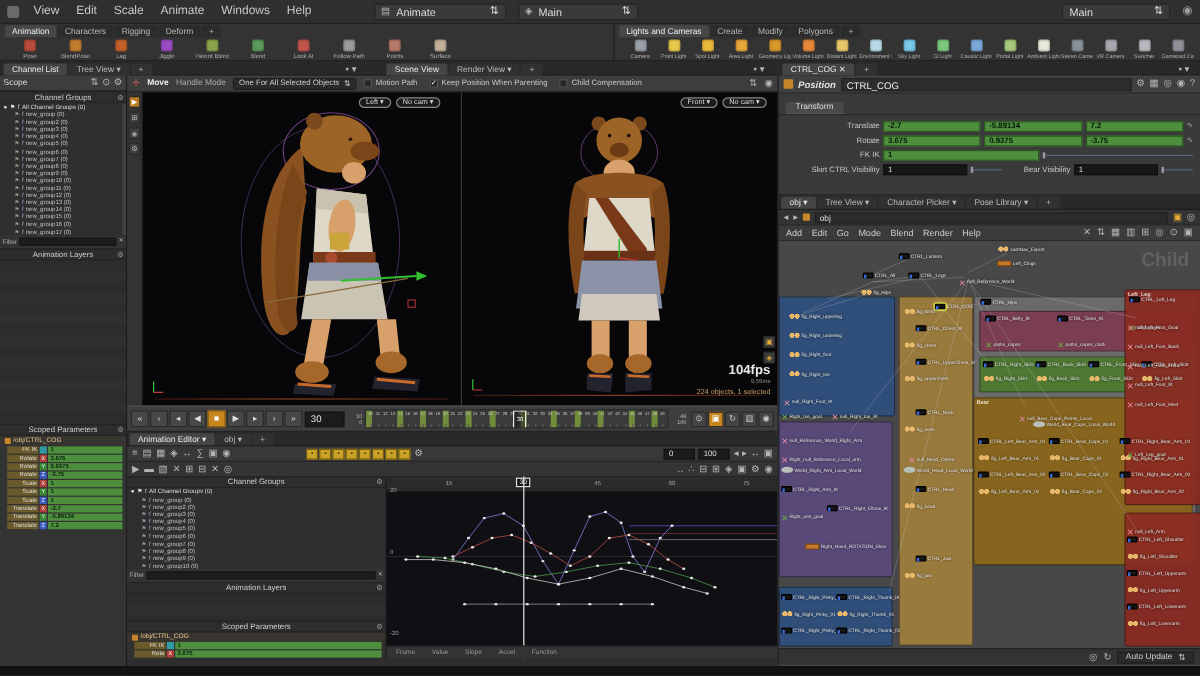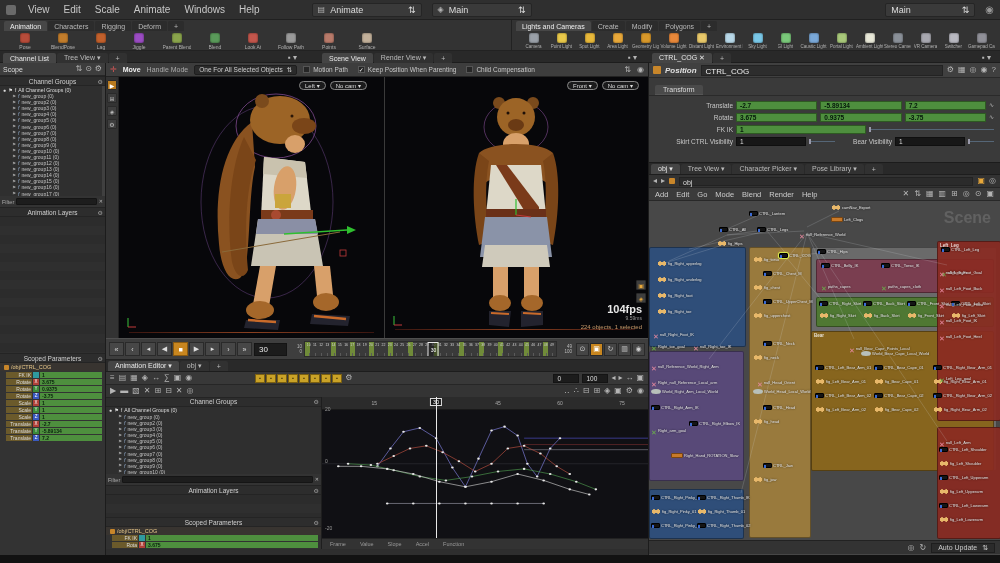--- a/index.html
+++ b/index.html
@@ -1096,21 +1096,21 @@
           <span class="ico">⇅</span>
           <span class="ico">▦</span>
           <span class="ico">▥</span>
           <span class="ico">⊞</span>
           <span class="ico">◎</span>
           <span class="ico">⊙</span>
           <span class="ico">▣</span>
         </span>
     </div>
     <div id="nkcanvas">
-      <span id="nkwm">Scene</span>
+      <span id="nkwm">Child</span>
       <div>
 
       <div class="nk-group" style="left:0px;top:46px;width:97px;height:100px;background:rgba(43,79,128,0.88)">
             <span class="gt"></span>
           </div>
           <div class="nk-group" style="left:0px;top:150px;width:95px;height:130px;background:rgba(92,74,132,0.8)">
             <span class="gt"></span>
           </div>
           <div class="nk-group" style="left:0px;top:288px;width:95px;height:50px;background:rgba(43,79,128,0.88)">
             <span class="gt"></span>

